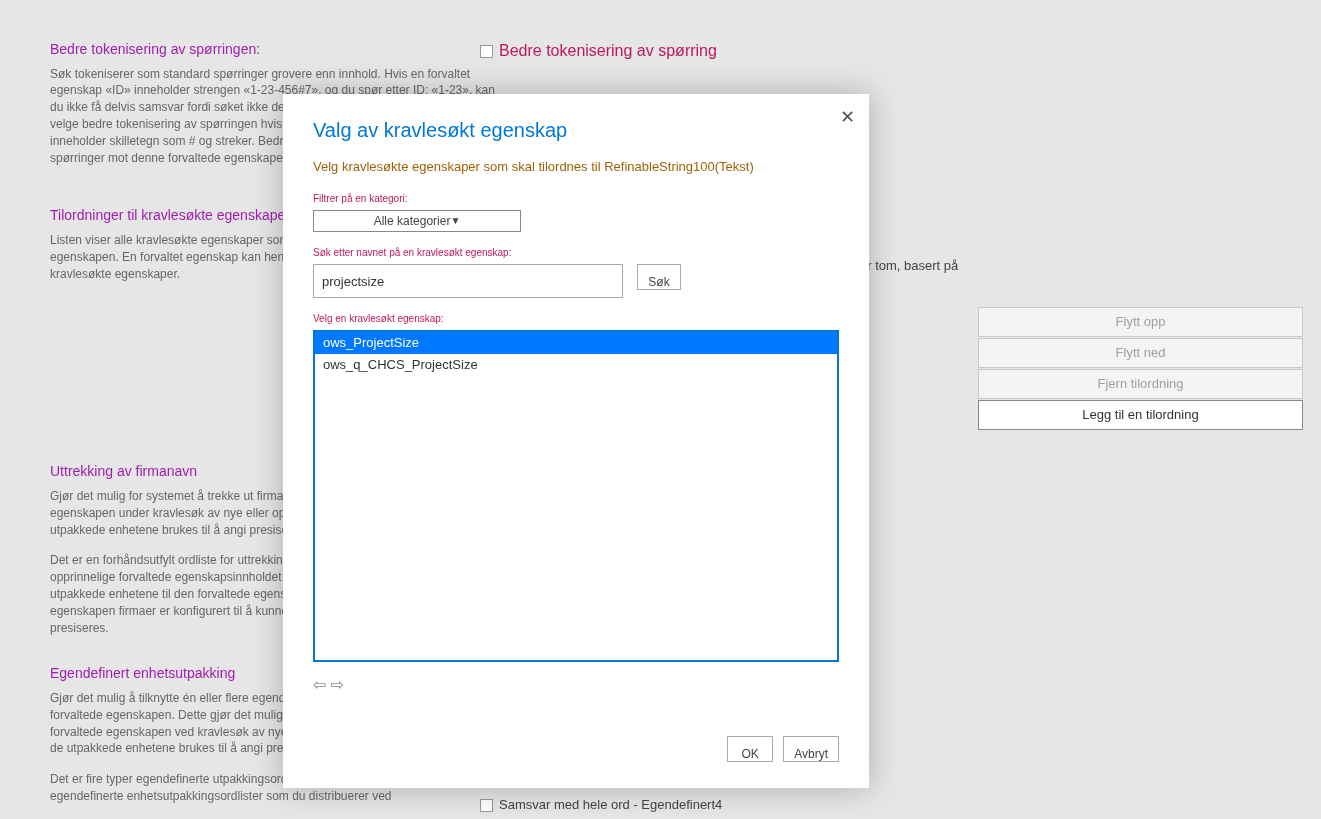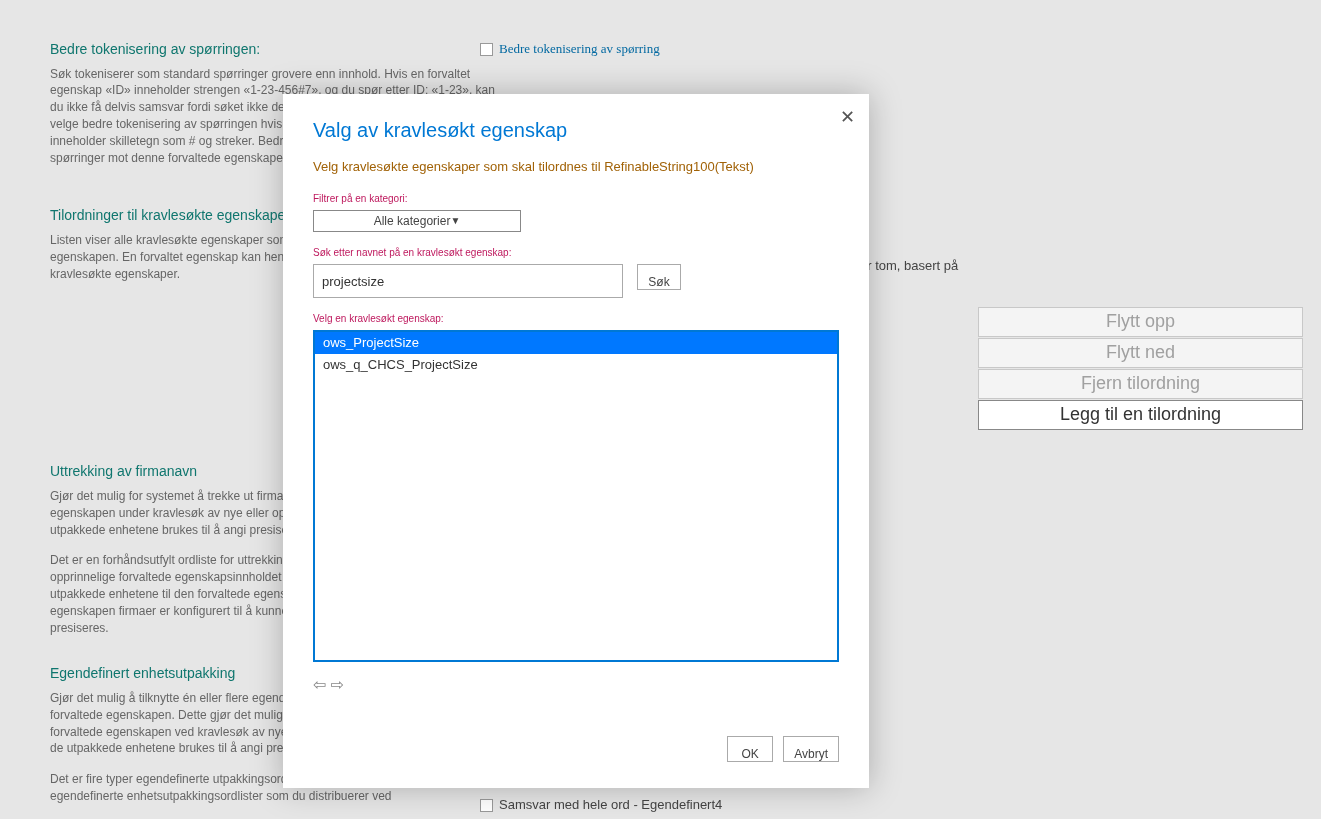--- a/index.html
+++ b/index.html
@@ -17,44 +17,43 @@
   .bg {
     padding: 40px 50px;
     width: 100%;
     height: 100%;
     position: relative;
   }
   .section { margin-bottom: 28px; max-width: 460px; }
   .section h4 {
     font-size: 14px;
     font-weight: 400;
-    color: #0f766e;
+    color: #a21caf;
     margin-bottom: 6px;
   }
   .section p {
     font-size: 12px;
     color: #666;
     margin-bottom: 14px;
   }
 
   
   .right-col {
     position: absolute;
     left: 480px;
     top: 40px;
     width: 820px;
   }
   .chk-row {
     display: flex;
     align-items: center;
     gap: 6px;
-    font-size: 13px;
-    color: #0369a1;
+    font-size: 16px;
+    color: #be185d;
     margin-bottom: 8px;
-    font-family: Liberation Serif, serif;
   }
   .chk-box {
     width: 13px; height: 13px;
     border: 1px solid #999;
     background: #fff;
     display: inline-block;
   }
 
   .button-stack {
     position: absolute;
@@ -63,21 +62,21 @@
     width: 325px;
   }
   .button-stack .btn {
     height: 30px;
     border: 1px solid #c8c8c8;
     background: #f4f4f4;
     color: #a0a0a0;
     display: flex;
     align-items: center;
     justify-content: center;
-    font-size: 18px;
+    font-size: 13px;
     margin-bottom: 1px;
   }
   .button-stack .btn.primary {
     color: #333;
     background: #fff;
     border: 1px solid #888;
   }
 
   .bottom-note {
     position: absolute;

